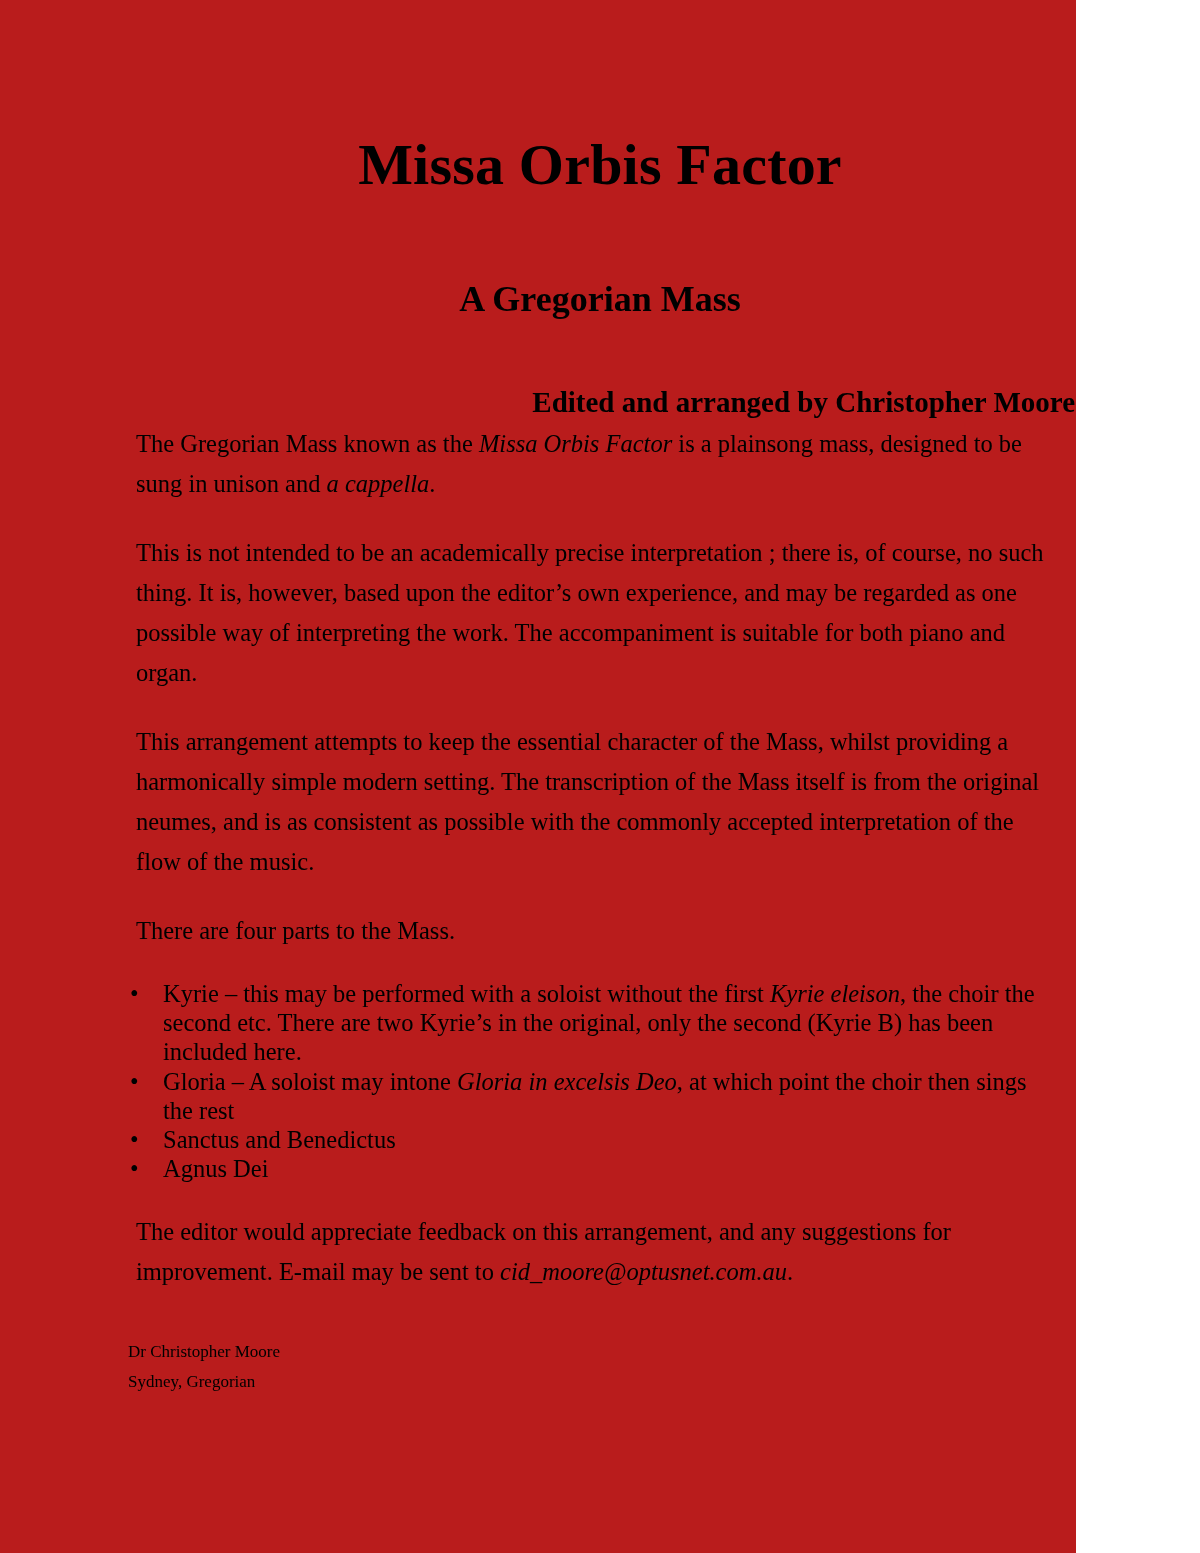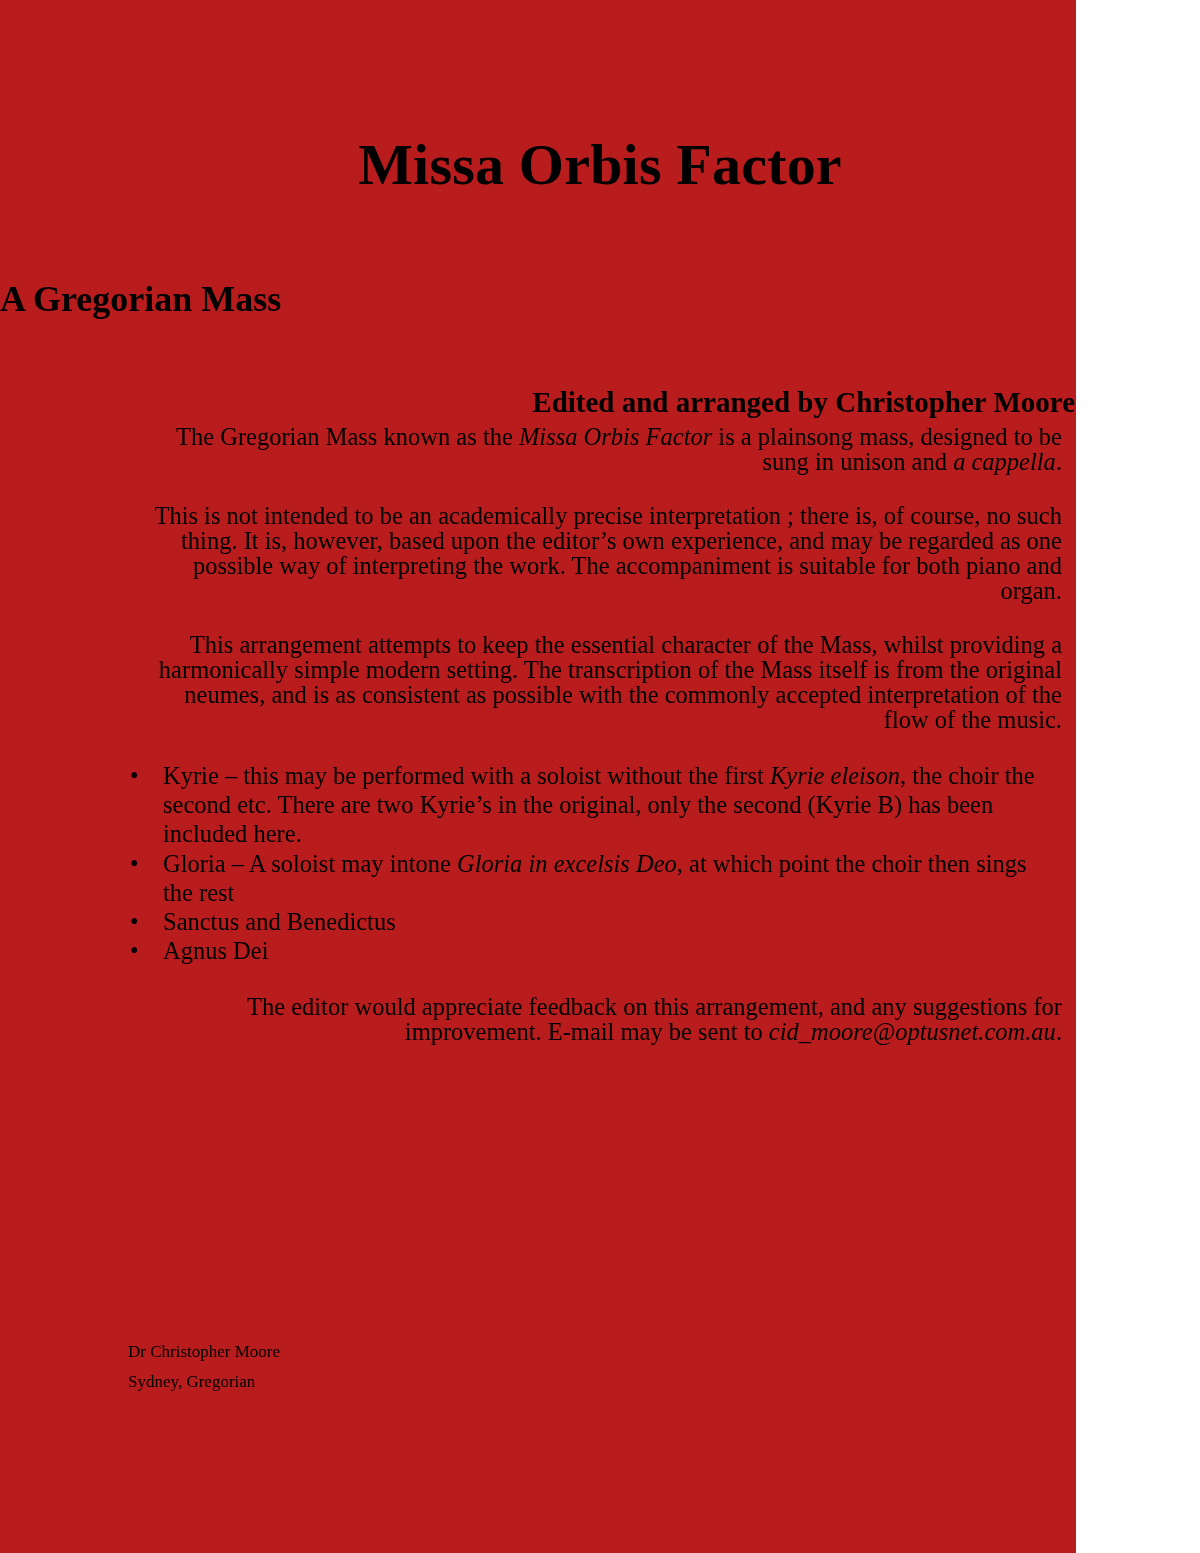--- a/index.html
+++ b/index.html
@@ -34,20 +34,21 @@
     font-weight: bold;
     letter-spacing: 0.2px;
     line-height: 1.05;
   }
 
   .doc-subtitle {
     position: absolute;
     left: 0;
     top: 250px;
     width: 1200px;
+    text-align: center;
     font-size: 36px;
     font-weight: bold;
     line-height: 1.1;
   }
 
   .doc-byline {
     position: absolute;
     left: 0;
     top: 358px;
     width: 1075px;
@@ -61,23 +62,23 @@
 
   .body-block {
     position: absolute;
     left: 128px;
     top: 424px;
     width: 934px;
   }
 
   .para {
     font-size: 24.5px;
-    line-height: 25px;
+    line-height: 40px;
     margin: 0 0 29px 8px;
-    text-align: right;
+    text-align: left;
     hyphens: none;
   }
 
   .para.tight {
     margin-bottom: 28px;
   }
 
   .para em {
     font-style: italic;
   }
@@ -137,20 +138,21 @@
   <h3 class="doc-byline">Edited and arranged by Christopher Moore</h3>
 
   <div class="body-block">
 
     <p class="para"><span>The Gregorian Mass known as the </span><em>Missa Orbis Factor</em><span> is a plainsong mass, designed to be sung in unison and </span><em>a cappella</em><span>.</span></p>
 
     <p class="para">This is not intended to be an academically precise interpretation ; there is, of course, no such thing. It is, however, based upon the editor’s own experience, and may be regarded as one possible way of interpreting the work. The accompaniment is suitable for both piano and organ.</p>
 
     <p class="para">This arrangement attempts to keep the essential character of the Mass, whilst providing a harmonically simple modern setting. The transcription of the Mass itself is from the original neumes, and is as consistent as possible with the commonly accepted interpretation of the flow of the music.</p>
 
+    <p class="para tight">There are four parts to the Mass.</p>
 
     <ul class="parts-list">
       <li><span class="bullet">•</span><span>Kyrie – this may be performed with a soloist without the first </span><em>Kyrie eleison</em><span>, the choir the second etc. There are two Kyrie’s in the original, only the second (Kyrie B) has been included here.</span></li>
 
       <li><span class="bullet">•</span><span>Gloria – A soloist may intone </span><em>Gloria in excelsis Deo</em><span>, at which point the choir then sings the rest</span></li>
 
       <li><span class="bullet">•</span><span>Sanctus and Benedictus</span><em></em><span></span></li>
 
       <li><span class="bullet">•</span><span>Agnus Dei</span><em></em><span></span></li>
     </ul>

